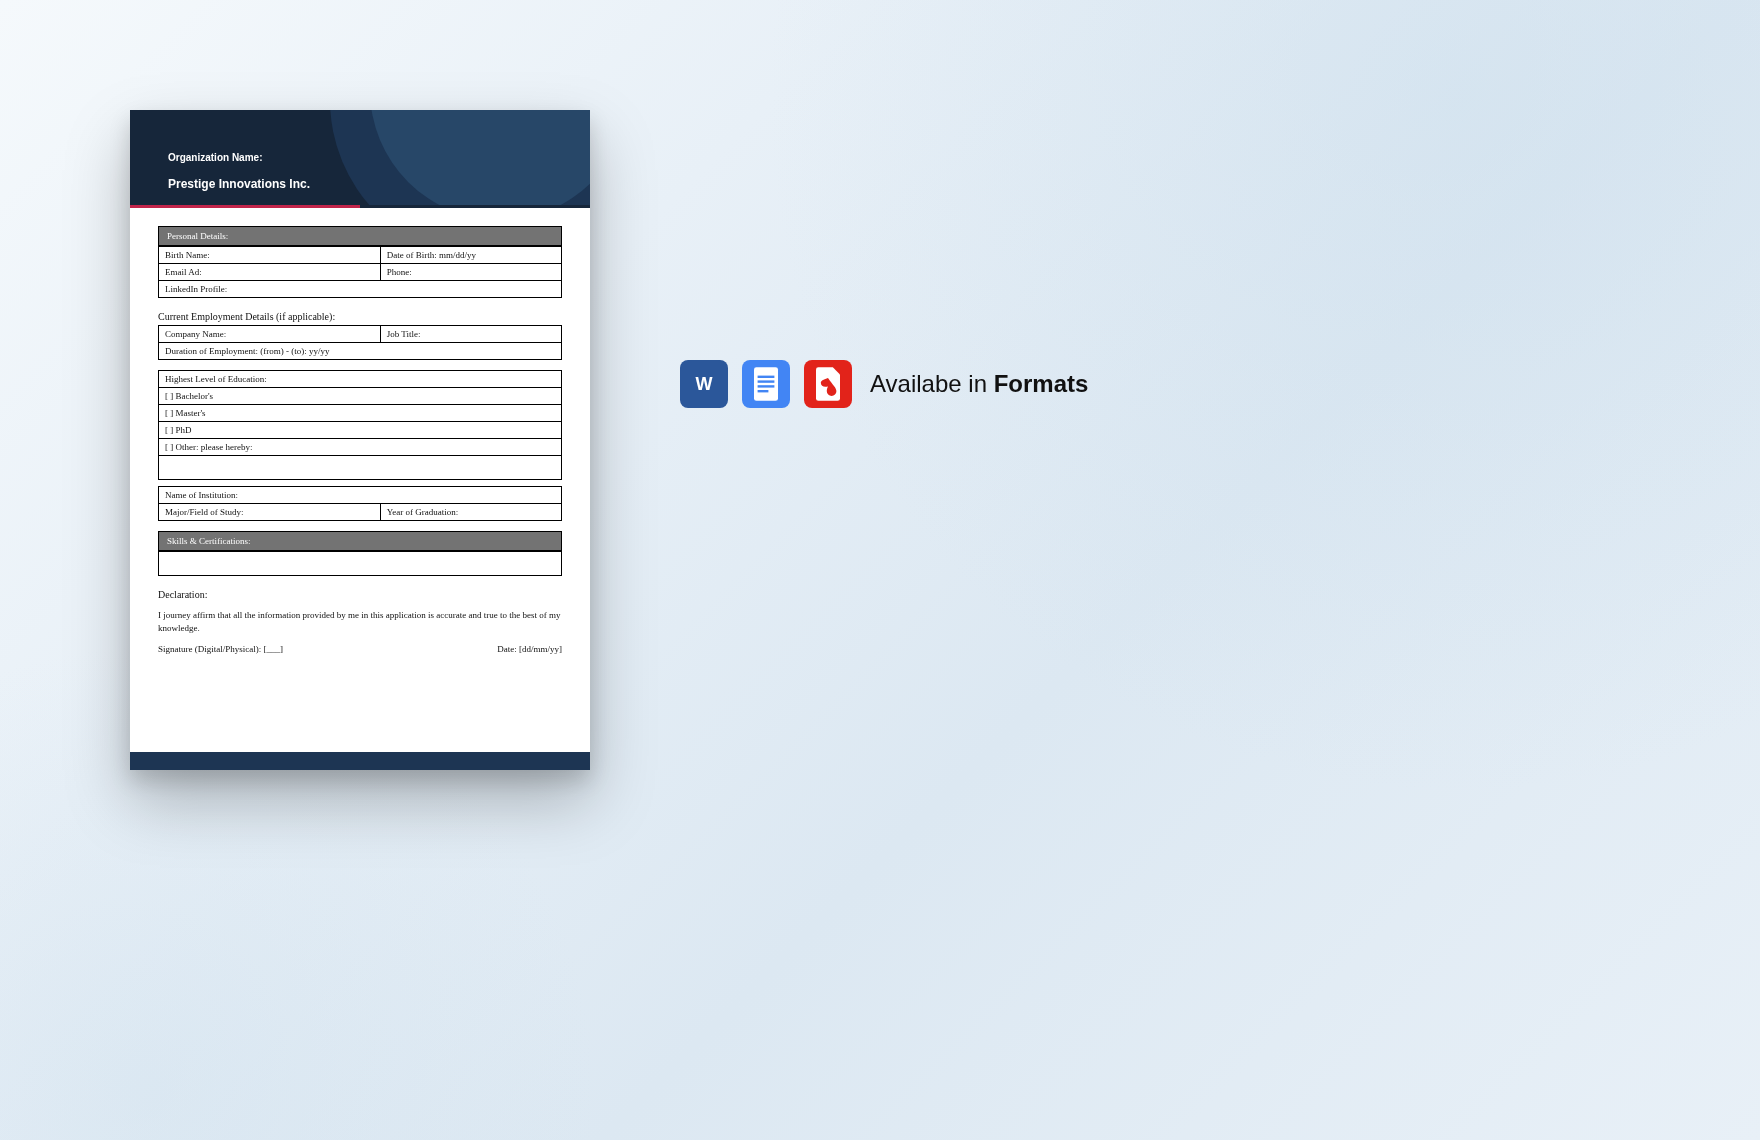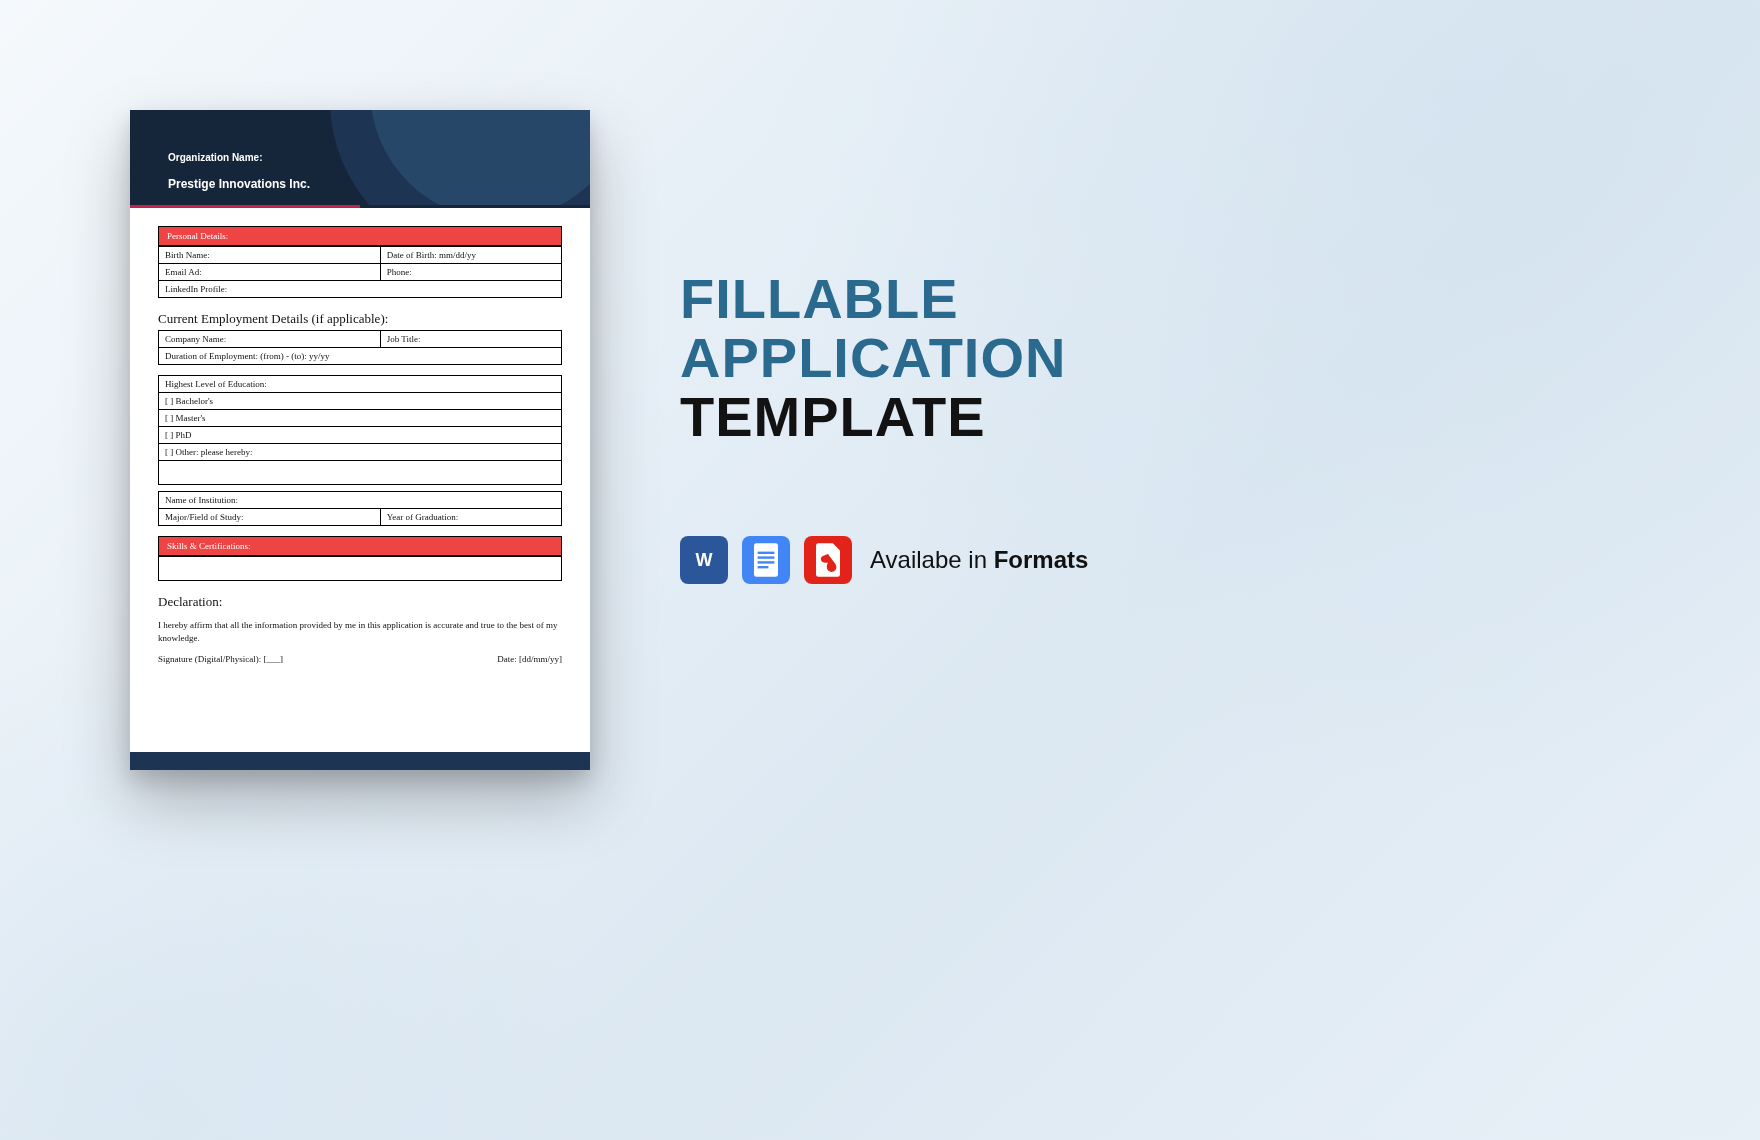--- a/index.html
+++ b/index.html
@@ -64,41 +64,41 @@
     height: 3px;
     background: linear-gradient(to right, #c1244a 0%, #c1244a 50%, #16263a 50%);
   }
   .doc-body {
     padding: 18px 28px 10px 28px;
     font-family: Georgia, 'Times New Roman', serif;
     font-size: 9px;
     color: #111;
   }
   .sec-head {
-    background: #ef4444;
+    background: #737373;
     color: #fff;
     padding: 4px 8px;
     font-size: 9px;
     border: 1px solid #000;
   }
   .tbl {
     width: 100%;
     border-collapse: collapse;
   }
   .tbl td {
     border: 1px solid #000;
     padding: 3px 6px;
     font-size: 9px;
     vertical-align: top;
     height: 16px;
   }
   .gap { height: 10px; }
   .gap-sm { height: 6px; }
   .plain {
-    font-size: 13px;
+    font-size: 10px;
     padding: 3px 0;
   }
   .empty-row td { height: 24px; }
   .decl { font-size: 9px; line-height: 1.4; }
   .sig-row {
     display: flex;
     justify-content: space-between;
     font-size: 9px;
     margin-top: 10px;
     gap: 36px;
@@ -260,36 +260,31 @@
         <tbody>
             <tr class="empty-row">
               <td></td>
             </tr>
       </tbody>
         </table>
 
       <div class="gap"></div>
       <div class="plain">Declaration:</div>
       <div class="gap-sm"></div>
-      <div class="decl">I hereby affirm that all the information provided by me in this application is accurate and true to the best of my knowledge.</div>
+      <div class="decl">I journey affirm that all the information provided by me in this application is accurate and true to the best of my knowledge.</div>
       <div class="sig-row">
         <span>Signature (Digital/Physical):   [___]</span>
         <span>Date: [dd/mm/yy]</span>
       </div>
     </div>
 
     <div class="doc-footer"></div>
   </div>
 
   <div class="right">
-    <div class="title">
-      <span class="line1">FILLABLE</span>
-      <span class="line2">APPLICATION</span>
-      <span class="line3">TEMPLATE</span>
-    </div>
 
     <div class="formats">
       <div class="fmt-icon fmt-word">
         <span>W</span>
       </div>
       <div class="fmt-icon fmt-docs">
         <svg viewBox="0 0 24 30">
           <rect x="2" y="1" width="20" height="28" rx="2" fill="#fff"></rect>
           <rect x="5" y="8" width="14" height="2" fill="#4285f4"></rect>
           <rect x="5" y="12" width="14" height="2" fill="#4285f4"></rect>

